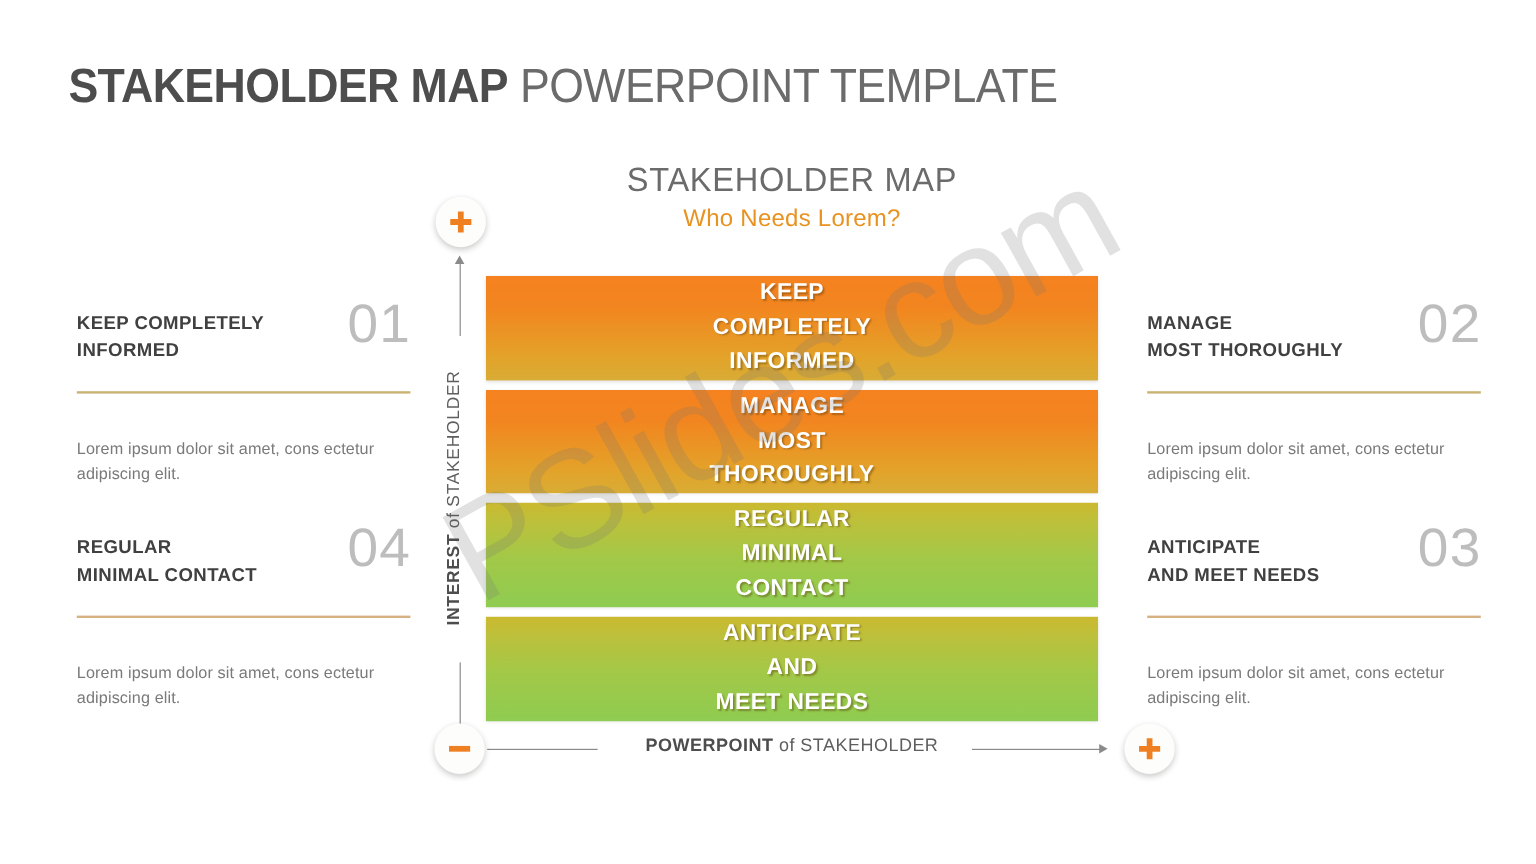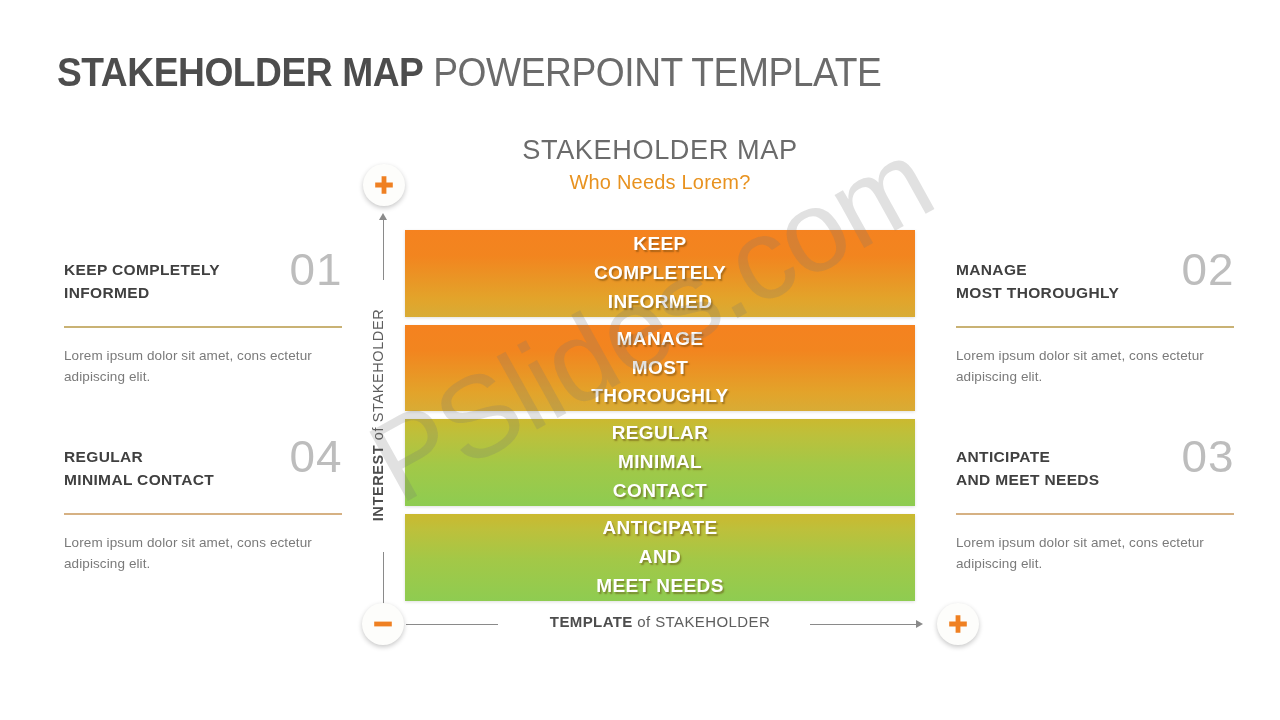--- a/index.html
+++ b/index.html
@@ -216,21 +216,21 @@
     transform: scaleX(1.02);
   }
   .panel-rule {
     width: 100%;
     height: 1.5px;
     margin-top: 9px;
     background: #c9b274;
   }
   .panel.rule-tan .panel-rule { background: #d6b183; }
   .panel-body {
-    margin-top: 17px;
+    margin-top: 35px;
     font-size: 13.5px;
     color: #7a7a7a;
     line-height: 1.62;
     letter-spacing: 0.1px;
   }
 
   #panel-01 { left: 64px; top: 259px; }
   #panel-04 { left: 64px; top: 446px; }
   #panel-02 { left: 956px; top: 259px; }
   #panel-03 { left: 956px; top: 446px; }
@@ -280,21 +280,21 @@
 <div id="y-axis-label">
   <div class="ylab">
     <span class="ax-strong">INTEREST</span><span class="ax-light"> of STAKEHOLDER</span>
   </div>
 </div>
 
 <div id="x-axis-line-left"></div>
 <div id="x-axis-line-right"></div>
 <div id="x-axis-arrow"></div>
 <div id="x-axis-label">
-  <span class="ax-strong">TEMPLATE</span><span class="ax-light"> of STAKEHOLDER</span>
+  <span class="ax-strong">POWERPOINT</span><span class="ax-light"> of STAKEHOLDER</span>
 </div>
 
 <div class="marker" id="marker-top">
   <span>
     <svg width="22" height="22" viewBox="0 0 22 22">
       <path d="M8.6 2.2 h4.8 v6.4 h6.4 v4.8 h-6.4 v6.4 h-4.8 v-6.4 h-6.4 v-4.8 h6.4 z" fill="#ef8022"></path>
     </svg>
   </span>
 </div>
 

